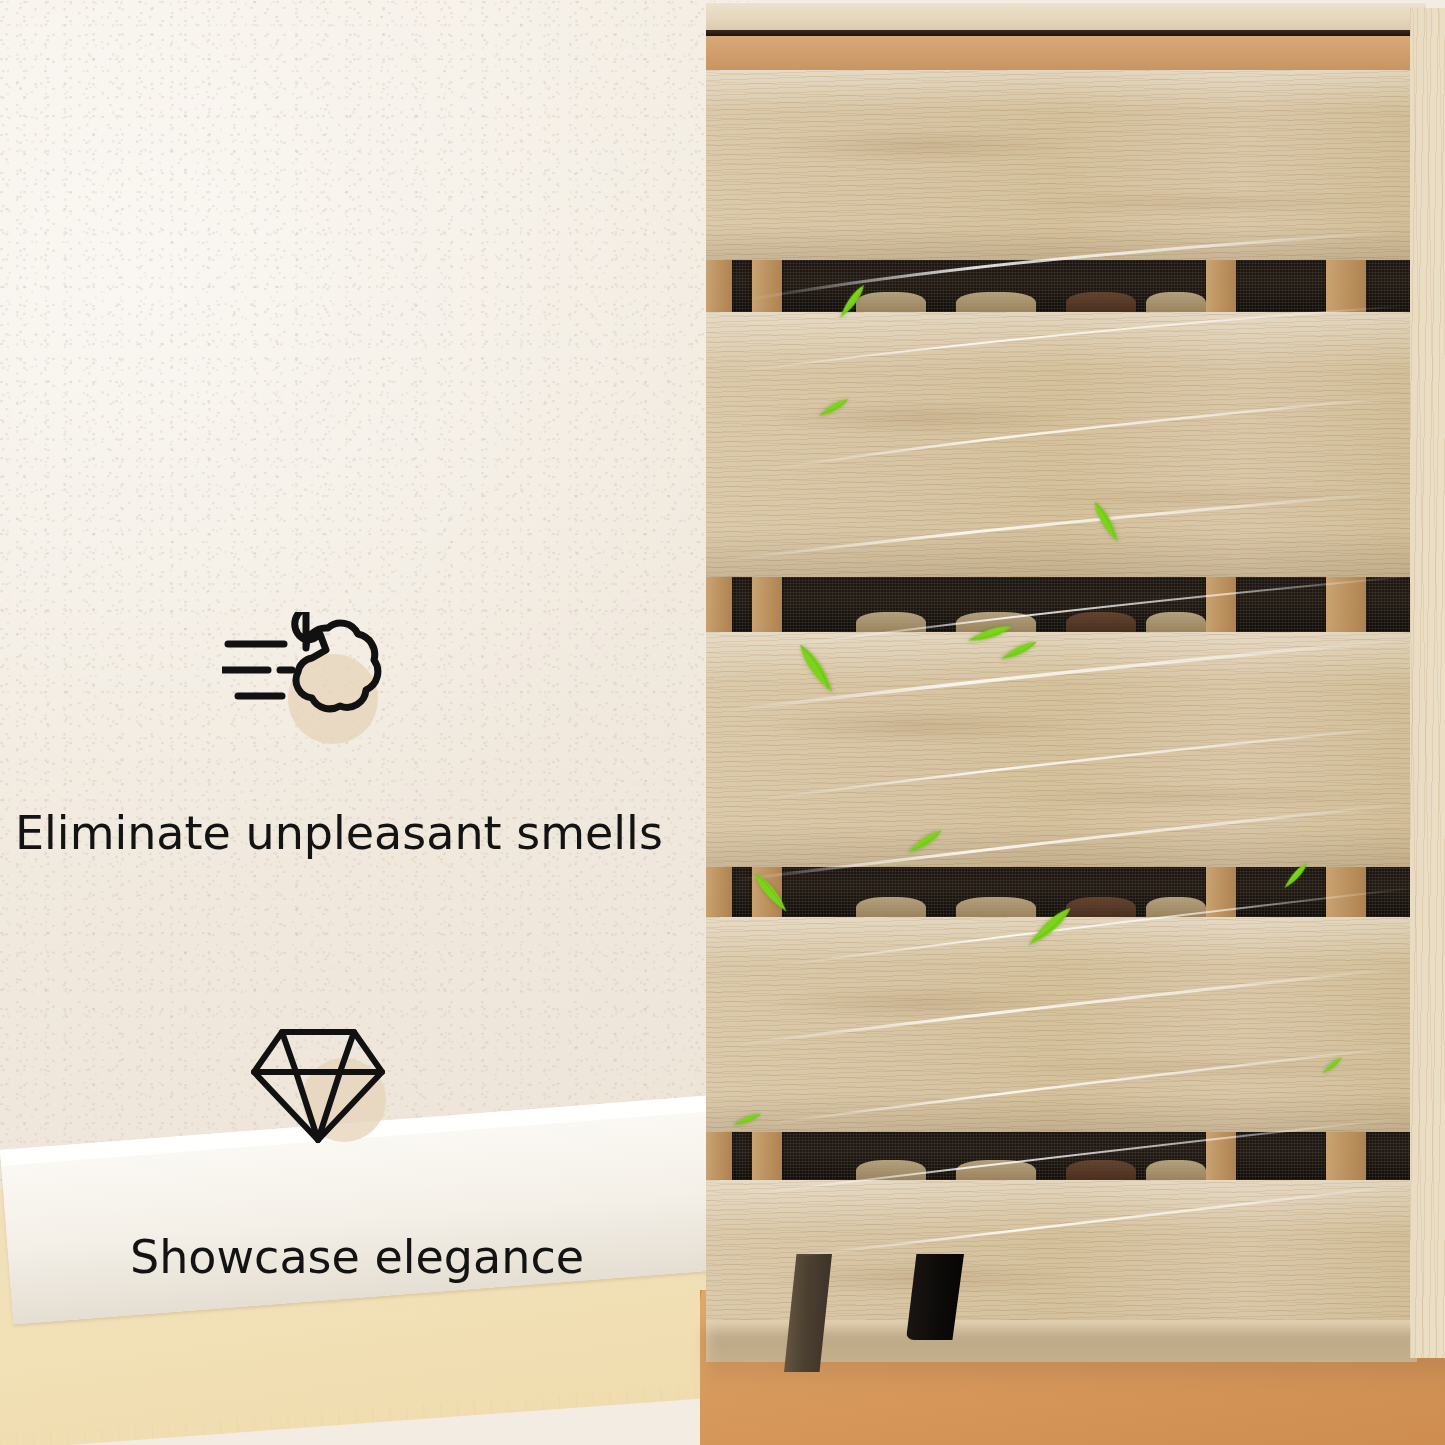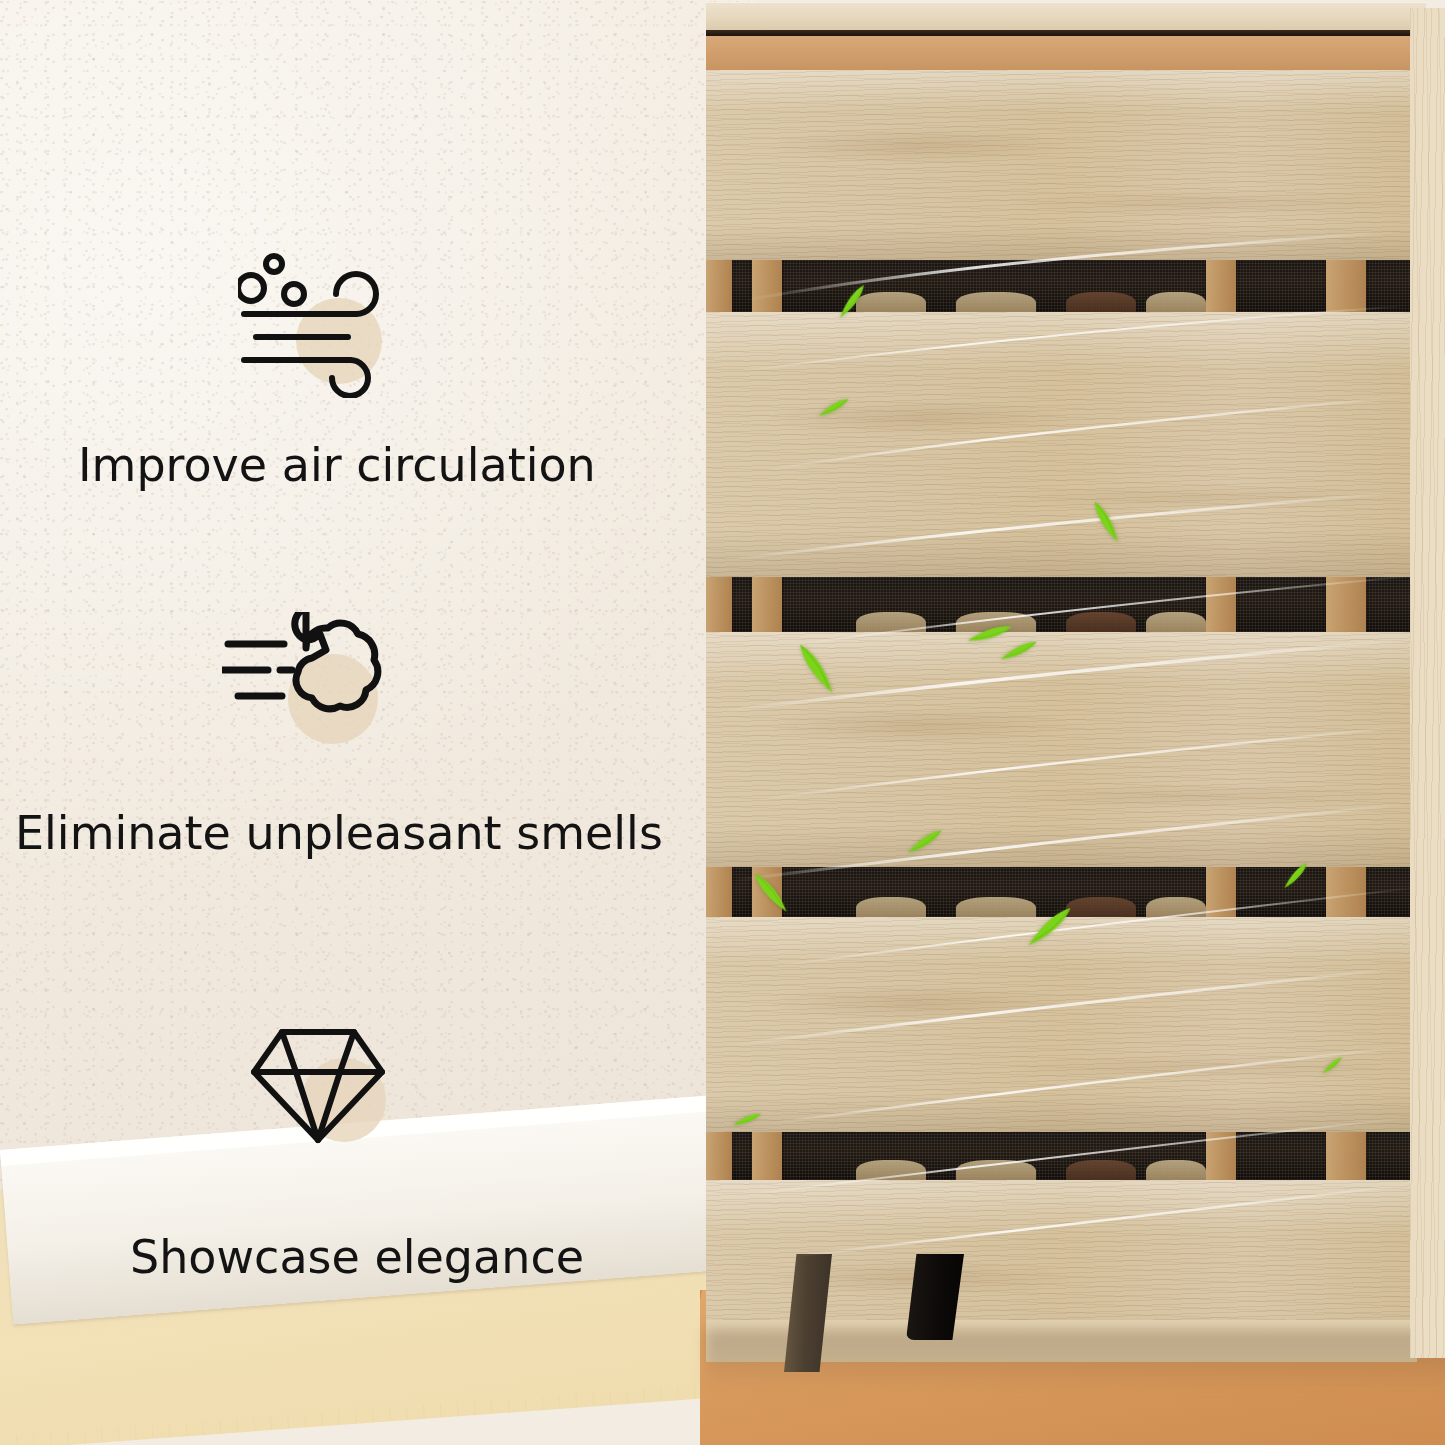--- a/index.html
+++ b/index.html
@@ -385,36 +385,20 @@
       </div>
       <div class="leaf" style="left: 1328px; top: 1052px; transform: rotate(52deg);">
         <svg width="8" height="26" viewBox="0 0 20 62">
           <path d="M10 0 C17 14 20 34 12 62 C4 38 3 16 10 0 Z" fill="#7BD41A"></path>
           <path d="M10 2 C14 16 16 34 11 56" stroke="#5FB312" stroke-width="1" fill="none" opacity=".7"></path>
         </svg>
       </div>
     </div>
 
 
-  <div class="feature f1">
-    <div class="icon-wrap">
-      <div class="icon-dot" style="left:58px;top:50px;width:86px;height:86px;"></div>
-      <svg width="160" height="150" viewBox="0 0 160 150" fill="none" stroke="#111111" stroke-width="6" stroke-linecap="round">
-        <circle cx="36" cy="16" r="8"></circle>
-        <circle cx="13" cy="40" r="13"></circle>
-        <circle cx="56" cy="46" r="10"></circle>
-        <path d="M6 66 H118"></path>
-        <path d="M118 66 a20 20 0 1 0 -20 -20"></path>
-        <path d="M18 89 H110"></path>
-        <path d="M6 112 H112"></path>
-        <path d="M112 112 a18 18 0 1 1 -18 18"></path>
-      </svg>
-    </div>
-    <div class="cap">Improve air circulation</div>
-  </div>
 
   <div class="feature f2">
     <div class="icon-wrap">
       <div class="icon-dot" style="left:66px;top:42px;width:90px;height:90px;"></div>
       <svg width="175" height="150" viewBox="0 0 175 150" fill="none" stroke="#111111" stroke-width="7" stroke-linecap="round" stroke-linejoin="round">
         <path d="M6 32 H62"></path>
         <path d="M0 58 H46"></path>
         <path d="M58 58 H70"></path>
         <path d="M16 84 H60"></path>
         <path d="M84 36

